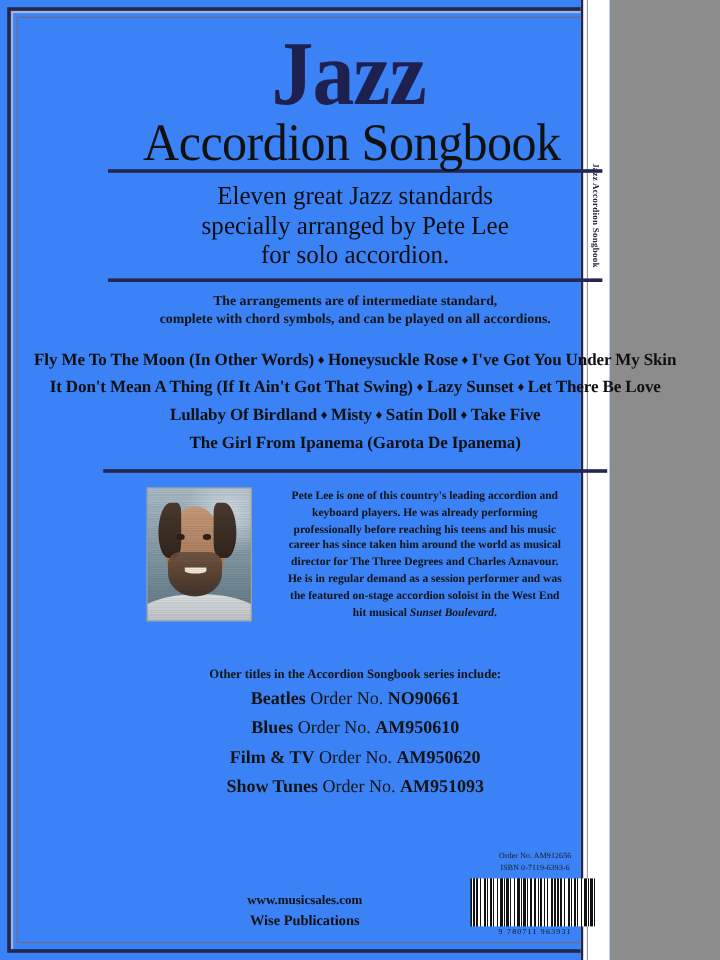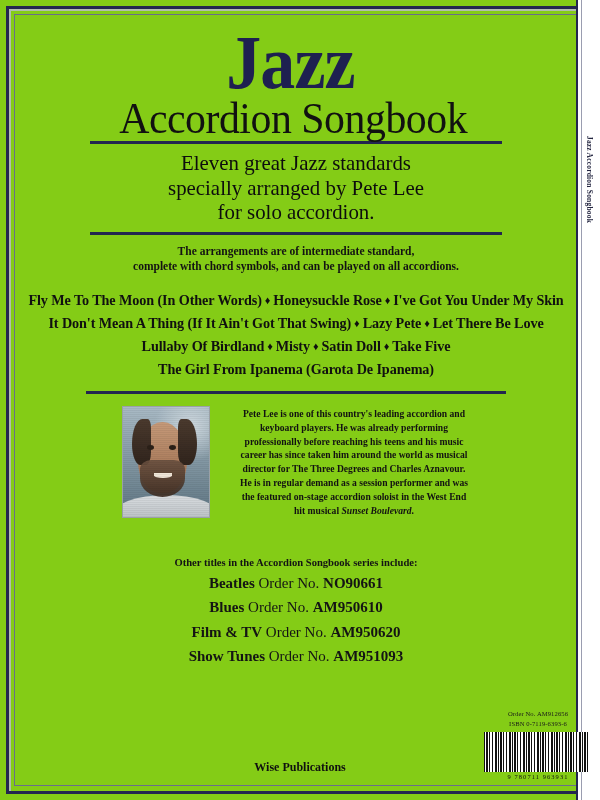--- a/index.html
+++ b/index.html
@@ -9,23 +9,23 @@
   }
   body {
     width: 600px;
     height: 800px;
     overflow: hidden;
     font-family: "Liberation Serif", "DejaVu Serif", serif;
   }
 
   .page {
     position: relative;
-    width: 600px;
+    width: 508px;
     height: 800px;
-    background: #84cc16;
+    background: #3b82f6;
     box-sizing: border-box;
     text-decoration: underline;
   }
 
   
   .frame-outer {
     position: absolute;
     left: 6px;
     top: 6px;
     right: 6px;
@@ -366,21 +366,21 @@
 
     <div class="rule rule-w2"></div>
 
     <div class="blurb">
       <div>The arrangements are of intermediate standard,</div>
       <div>complete with chord symbols, and can be played on all accordions.</div>
     </div>
 
     <div class="songs">
       <div class="song-line"><span>Fly Me To The Moon (In Other Words)</span><span class="dia">♦</span><span>Honeysuckle Rose</span><span class="dia">♦</span><span>I've Got You Under My Skin</span></div>
-      <div class="song-line"><span>It Don't Mean A Thing (If It Ain't Got That Swing)</span><span class="dia">♦</span><span>Lazy Pete</span><span class="dia">♦</span><span>Let There Be Love</span></div>
+      <div class="song-line"><span>It Don't Mean A Thing (If It Ain't Got That Swing)</span><span class="dia">♦</span><span>Lazy Sunset</span><span class="dia">♦</span><span>Let There Be Love</span></div>
       <div class="song-line"><span>Lullaby Of Birdland</span><span class="dia">♦</span><span>Misty</span><span class="dia">♦</span><span>Satin Doll</span><span class="dia">♦</span><span>Take Five</span></div>
       <div class="song-line"><span>The Girl From Ipanema (Garota De Ipanema)</span></div>
     </div>
 
     <div class="rule rule-w3" style="margin-top:8px;"></div>
 
     <div class="bio-wrap">
       <div class="photo">
         <div class="bgl"></div>
         <div class="shoulder"></div>
@@ -412,16 +412,17 @@
   </div>
 
   <div class="barcode-block">
     <div class="bc-line">Order No. AM912656</div>
     <div class="bc-line">ISBN 0-7119-6393-6</div>
     <div class="bc-bars"></div>
     <div class="bc-digits">9 780711 963931</div>
   </div>
 
   <div class="footer">
+    <div class="web">www.musicsales.com</div>
     <div class="pub">Wise Publications</div>
   </div>
 
 </div>
 
 </body></html>

